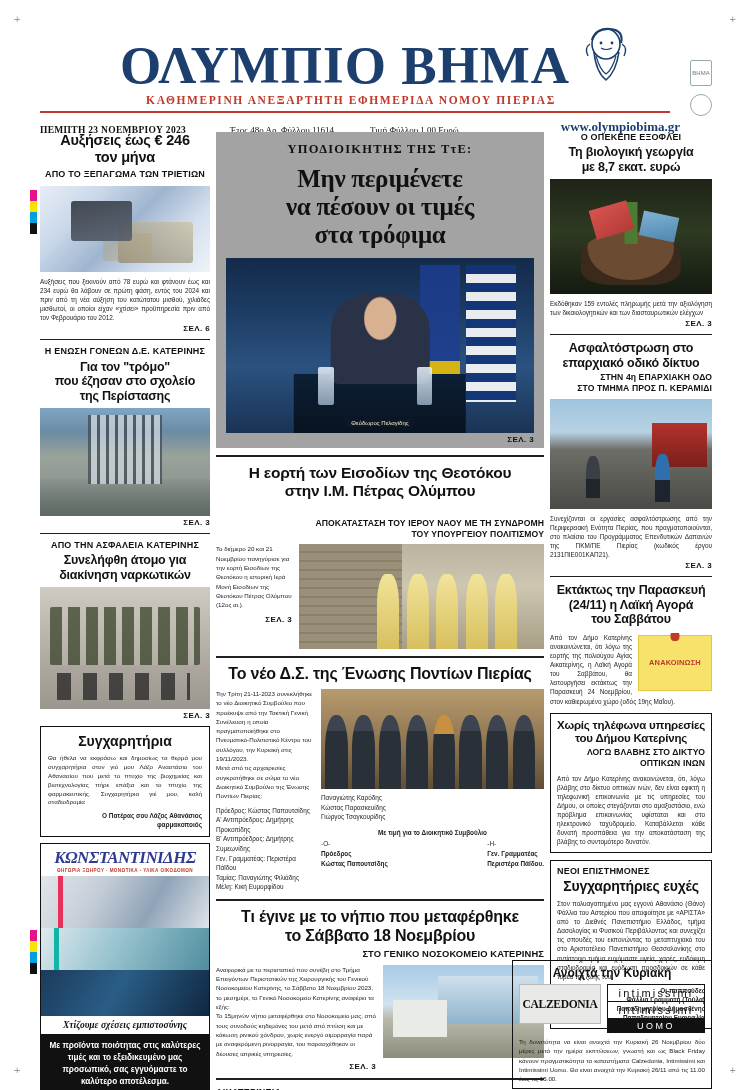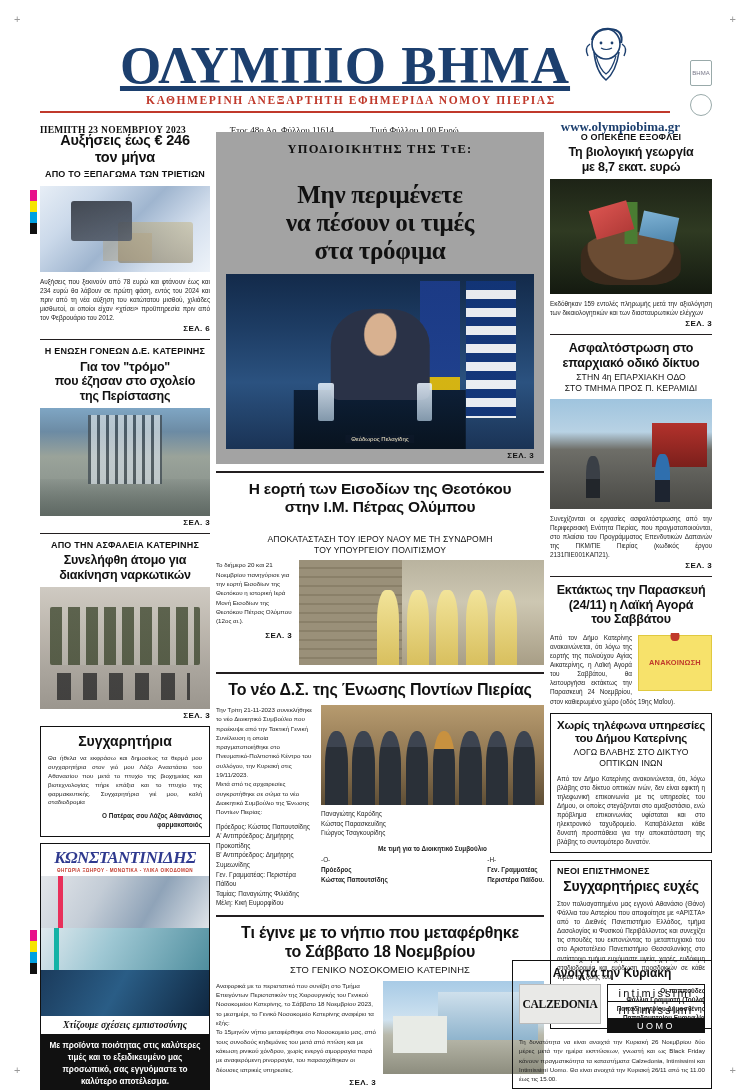--- a/index.html
+++ b/index.html
@@ -26,21 +26,20 @@
   .masthead { position: absolute; left: 40px; top: 26px; width: 672px; }
   .mast-row { display: flex; align-items: flex-end; justify-content: center; }
   .mast-title {
     font-family: "Liberation Serif", serif;
     font-weight: bold;
     font-size: 53px;
     letter-spacing: 1px;
     color: #1c3f6e;
     line-height: 0.95;
     white-space: nowrap;
-    text-decoration: underline;
   }
   .zeus {
     width: 56px; height: 62px; margin-left: 6px; margin-bottom: 2px;
     position: relative;
   }
   .zeus svg { display: block; }
   .mast-sub {
     text-align: center;
     font-family: "Liberation Serif", serif;
     font-weight: bold;
@@ -83,21 +82,21 @@
   .kicker {
     font-size: 9px; font-weight: bold; color: #111; text-align: center;
     letter-spacing: 0.2px; line-height: 1.25;
   }
   .head-bold {
     font-size: 14.5px; font-weight: bold; color: #111; text-align: center;
     line-height: 1.16; letter-spacing: -0.2px;
   }
   .head-bold.sm { font-size: 12.5px; }
   .subhead {
-    font-size: 8.6px; font-weight: normal; color: #111; text-align: center;
+    font-size: 8.6px; font-weight: bold; color: #111; text-align: right;
     line-height: 1.25; letter-spacing: 0.1px;
   }
   .body-txt {
     font-size: 6.4px; color: #222; line-height: 1.42; text-align: justify;
   }
   .sel {
     font-size: 8px; font-weight: bold; color: #111; text-align: right;
     letter-spacing: 0.4px; margin-top: 2px;
   }
 
@@ -164,21 +163,21 @@
   .lead {
     background: #a3a3a3; padding: 10px 10px 0; border: 0;
   }
   .lead .kicker2 {
     font-family: "Liberation Serif", serif; font-weight: bold; font-size: 12.5px;
     text-align: center; letter-spacing: 1.2px; color: #111;
   }
   .lead h1 {
     font-family: "Liberation Serif", serif; font-weight: bold;
     font-size: 25px; line-height: 1.12; text-align: center; color: #111;
-    margin-top: 24px; letter-spacing: -0.3px;
+    margin-top: 8px; letter-spacing: -0.3px;
   }
   .ph-lead {
     height: 175px; margin-top: 9px;
     background: linear-gradient(180deg,#132a4a 0%,#1d3c63 30%,#2b5280 62%,#1a3355 100%);
     position: relative;
   }
   .ph-lead .podium { position:absolute; left:50%; transform:translateX(-50%); bottom:0; width:56%; height:34%;
        background: linear-gradient(180deg,#0d1f36,#08131f); }
   .ph-lead .person { position:absolute; left:50%; transform:translateX(-50%); bottom:28%; width:32%; height:52%;
        background: radial-gradient(ellipse at 50% 28%, #d8b190 0 22%, #2a3247 24% 100%); border-radius: 40% 40% 8% 8%; }

